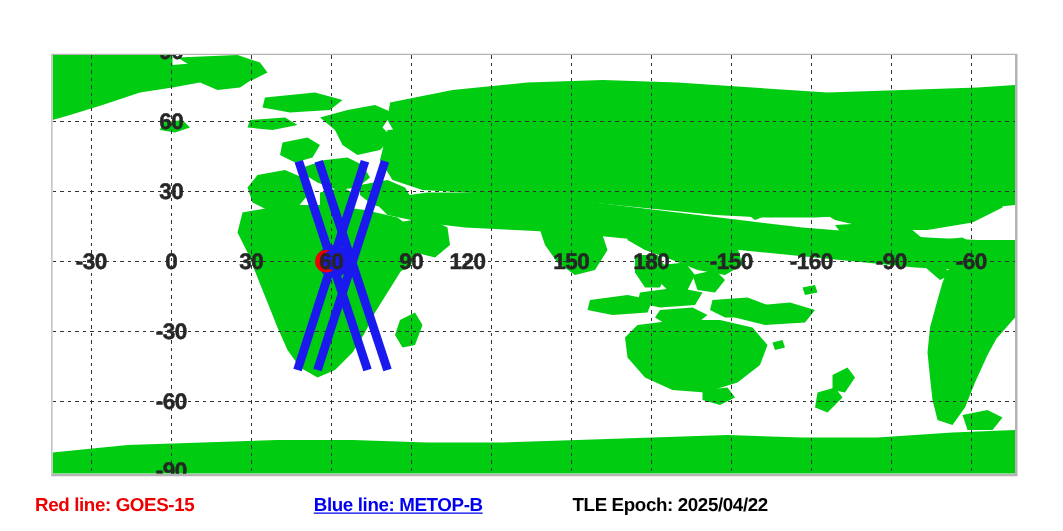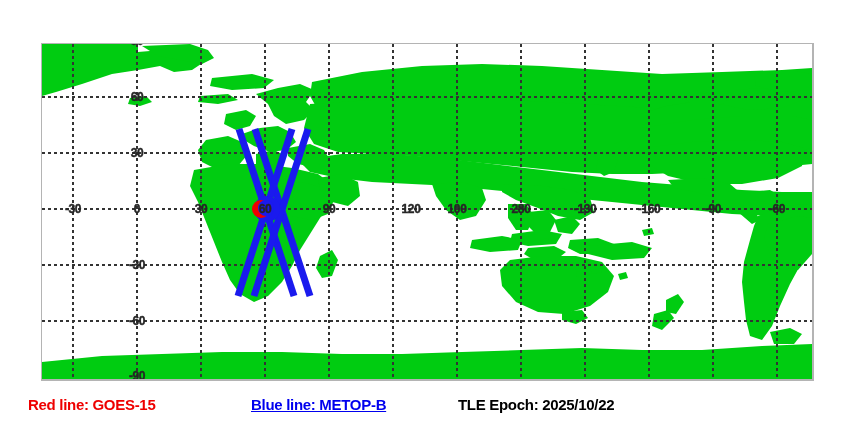--- a/index.html
+++ b/index.html
@@ -39,21 +39,21 @@
   #map-svg, #track-svg {
     position: absolute;
     left: 0; top: 0;
     width: 770px;
     height: 335px;
     display: block;
   }
   .axis-label {
     position: absolute;
     font-family: "Liberation Sans", sans-serif;
-    font-size: 12px;
+    font-size: 18px;
     font-weight: bold;
     color: #262626;
     white-space: nowrap;
     letter-spacing: -0.4px;
     line-height: 14px;
     -webkit-text-stroke: 0.4px #262626;
   }
   .lon-label { transform: translate(-50%, -50%); }
   .lat-label { transform: translate(-50%, -50%); }
   #legend {
@@ -196,35 +196,35 @@
         <circle cx="219" cy="165" r="9" fill="#ee0000"></circle>
         <circle cx="224" cy="164" r="8" fill="#1a1aee"></circle>
       </g>
     </svg>
 
     <span class="axis-label lon-label" style="left:31px;  top:165px;">-30</span>
     <span class="axis-label lon-label" style="left:95px;  top:165px;">0</span>
     <span class="axis-label lon-label" style="left:159px; top:165px;">30</span>
     <span class="axis-label lon-label" style="left:223px; top:165px;">60</span>
     <span class="axis-label lon-label" style="left:287px; top:165px;">90</span>
-    <span class="axis-label lon-label" style="left:369px; top:165px;">120</span>
-    <span class="axis-label lon-label" style="left:415px; top:165px;">100</span>
-    <span class="axis-label lon-label" style="left:479px; top:165px;">280</span>
-    <span class="axis-label lon-label" style="left:543px; top:165px;">-130</span>
+    <span class="axis-label lon-label" style="left:332px; top:165px;">120</span>
+    <span class="axis-label lon-label" style="left:415px; top:165px;">150</span>
+    <span class="axis-label lon-label" style="left:479px; top:165px;">180</span>
+    <span class="axis-label lon-label" style="left:543px; top:165px;">-150</span>
     <span class="axis-label lon-label" style="left:607px; top:165px;">-160</span>
     <span class="axis-label lon-label" style="left:671px; top:165px;">-90</span>
     <span class="axis-label lon-label" style="left:735px; top:165px;">-60</span>
 
     <span class="axis-label lat-label" style="left:95px; top:-3px;">90</span>
     <span class="axis-label lat-label" style="left:95px; top:53px;">60</span>
     <span class="axis-label lat-label" style="left:95px; top:109px;">30</span>
     <span class="axis-label lat-label" style="left:95px; top:221px;">-30</span>
     <span class="axis-label lat-label" style="left:95px; top:277px;">-60</span>
     <span class="axis-label lat-label" style="left:95px; top:332px;">-90</span>
   </div>
 
   <div id="legend">
     <span class="legend-entry" id="legend-red">Red line: GOES-15</span>
     <span class="legend-entry" id="legend-blue">Blue line: METOP-B</span>
-    <span class="legend-entry" id="legend-epoch">TLE Epoch: 2025/10/22</span>
+    <span class="legend-entry" id="legend-epoch">TLE Epoch: 2025/04/22</span>
   </div>
 
 </div>
 
 </body></html>

